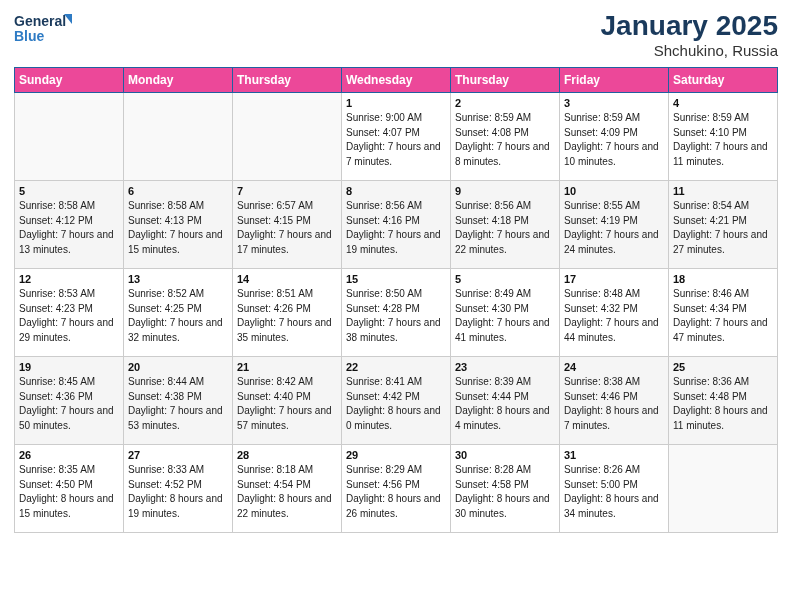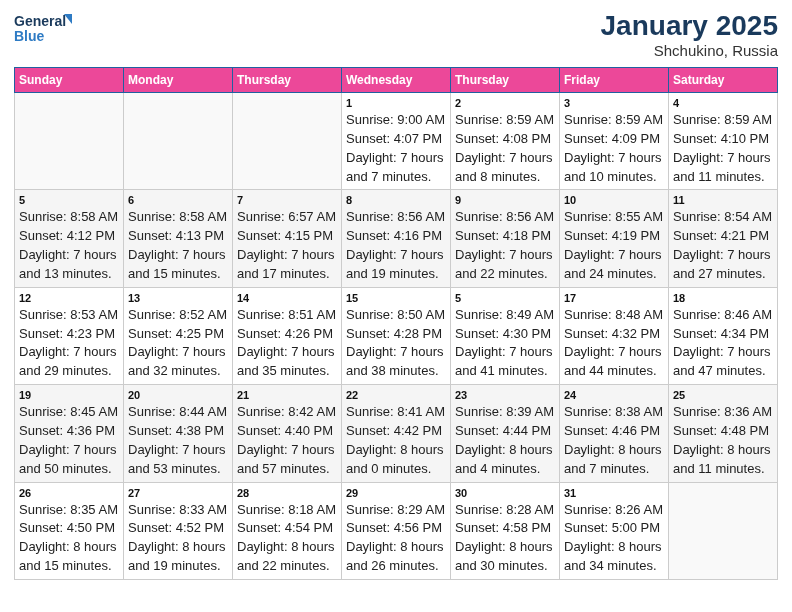--- a/index.html
+++ b/index.html
@@ -67,21 +67,21 @@
       background: #f5f5f5;
     }
     .day-num {
       font-size: 11px;
       font-weight: bold;
       color: #111;
       display: block;
       margin-bottom: 2px;
     }
     .cell-content {
-      font-size: 13px;
+      font-size: 10px;
       line-height: 1.45;
       color: #222;
     }
     .empty-cell {
       background: #f9f9f9;
     }
   </style>
 </head>
 <body>
 

